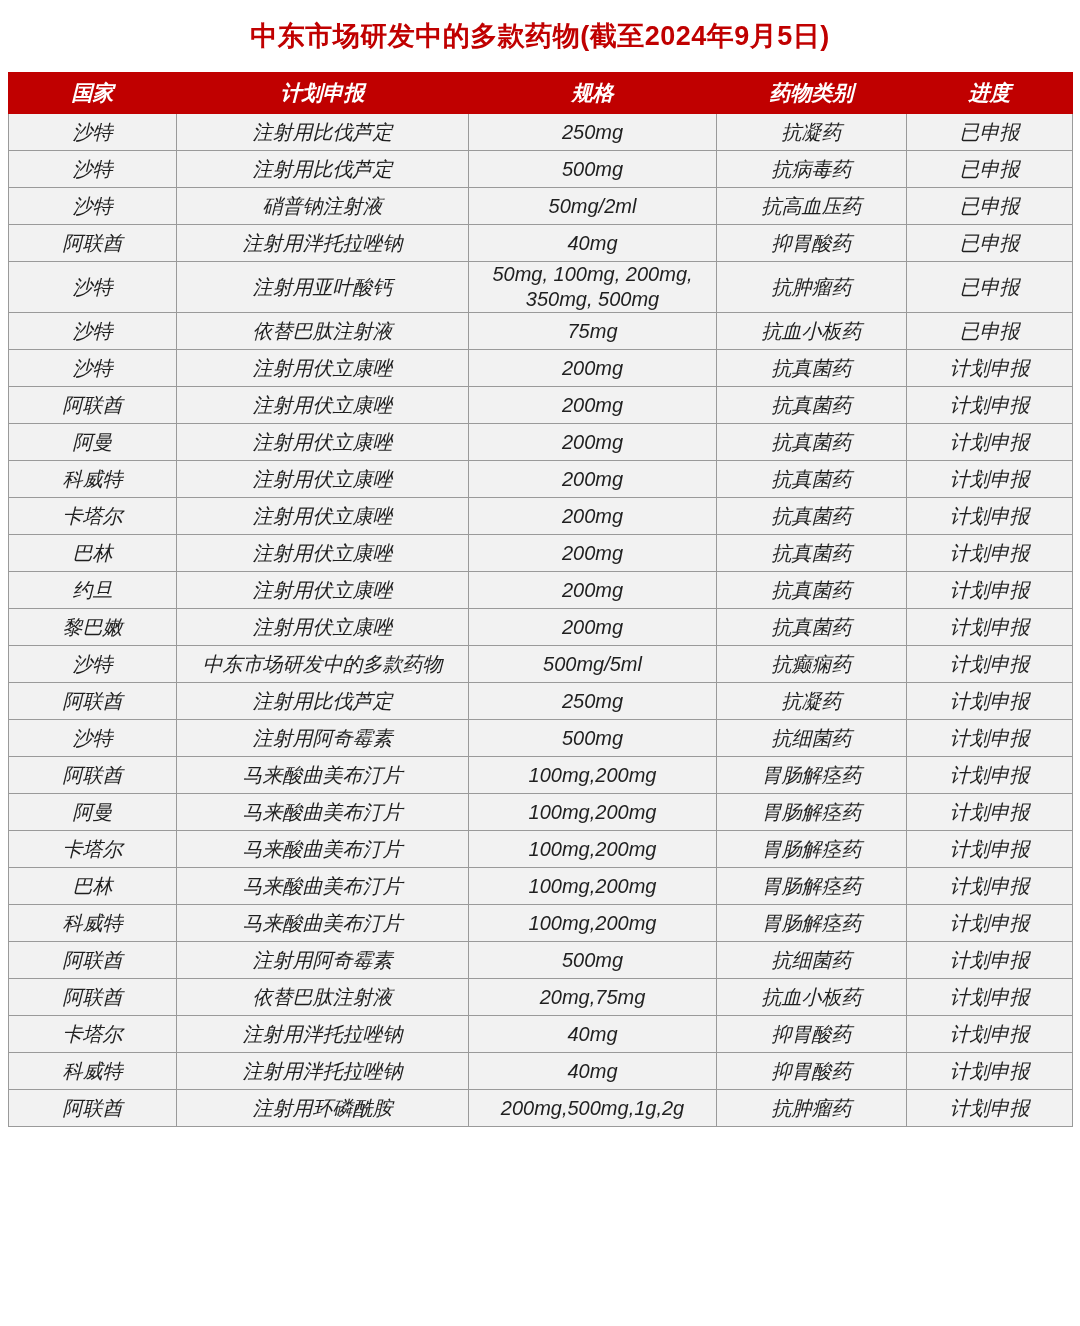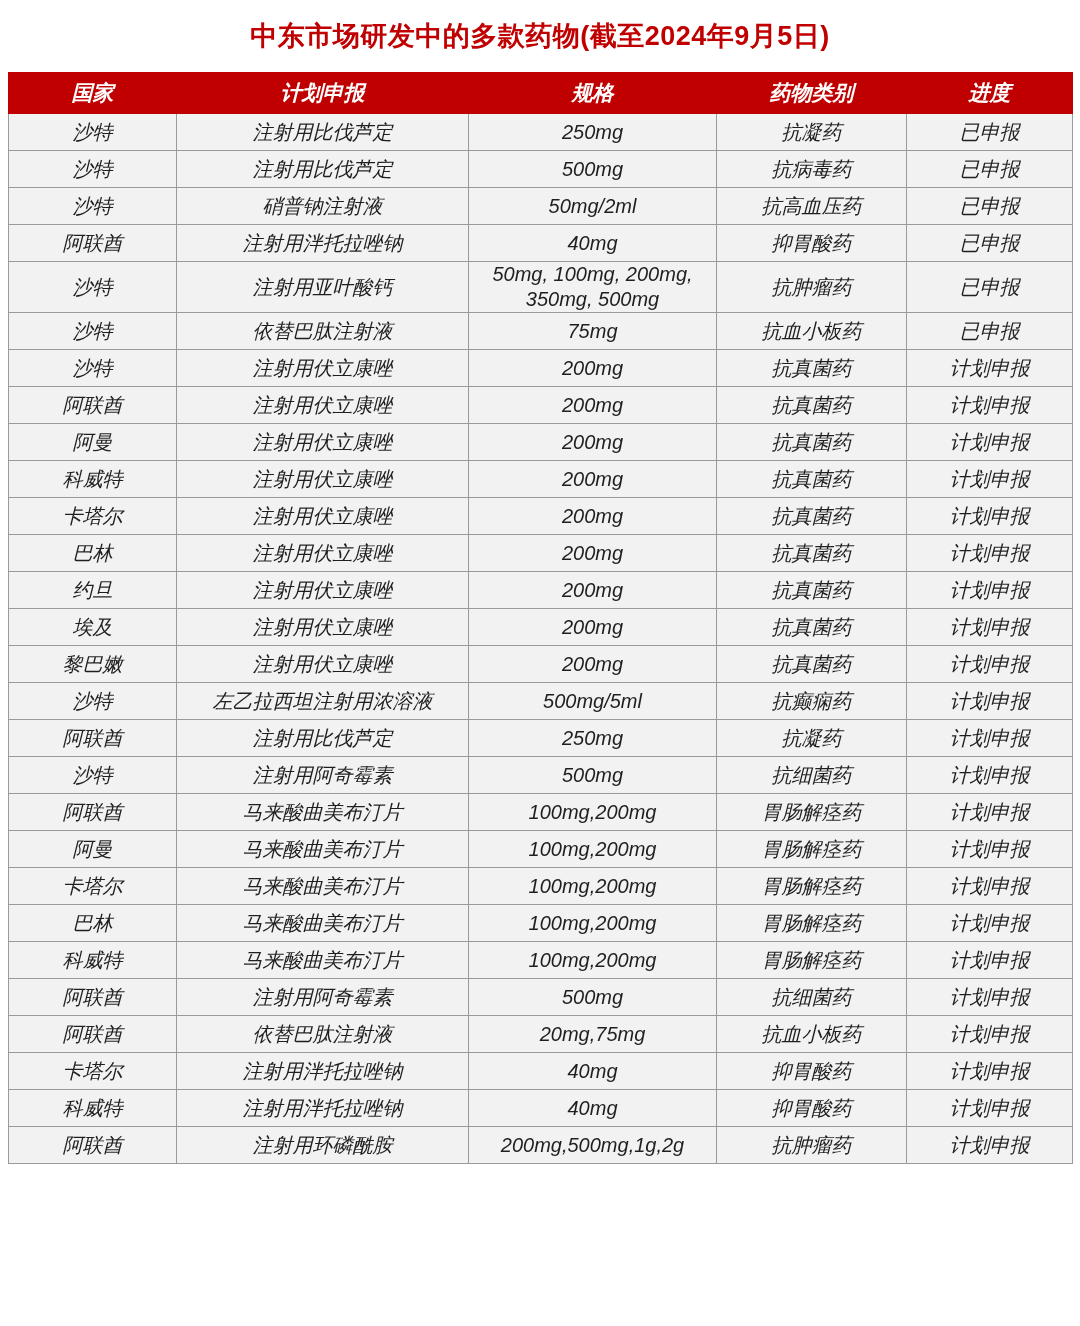--- a/index.html
+++ b/index.html
@@ -187,36 +187,29 @@
           <td>计划申报</td>
         </tr>
         <tr>
           <td>约旦</td>
           <td>注射用伏立康唑</td>
           <td>200mg</td>
           <td>抗真菌药</td>
           <td>计划申报</td>
         </tr>
         <tr>
-          <td>埃及</td>
-          <td>注射用伏立康唑</td>
-          <td>200mg</td>
-          <td>抗真菌药</td>
-          <td>计划申报</td>
-        </tr>
-        <tr>
           <td>黎巴嫩</td>
           <td>注射用伏立康唑</td>
           <td>200mg</td>
           <td>抗真菌药</td>
           <td>计划申报</td>
         </tr>
         <tr>
           <td>沙特</td>
-          <td>左乙拉西坦注射用浓溶液</td>
+          <td>中东市场研发中的多款药物</td>
           <td>500mg/5ml</td>
           <td>抗癫痫药</td>
           <td>计划申报</td>
         </tr>
         <tr>
           <td>阿联酋</td>
           <td>注射用比伐芦定</td>
           <td>250mg</td>
           <td>抗凝药</td>
           <td>计划申报</td>

